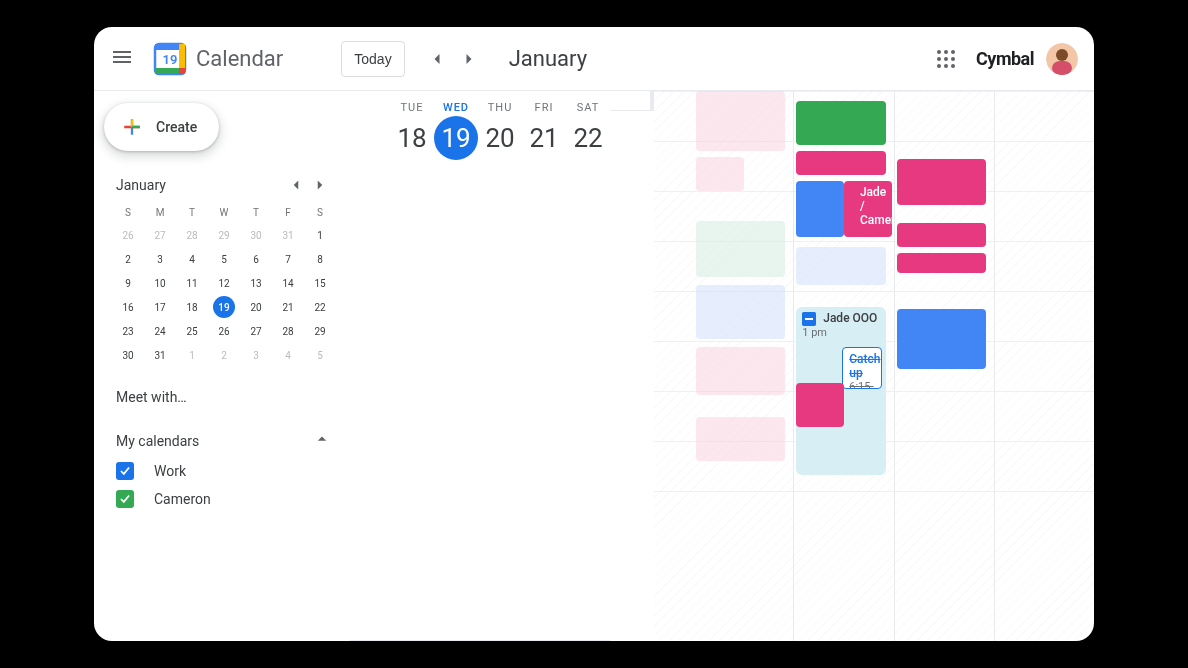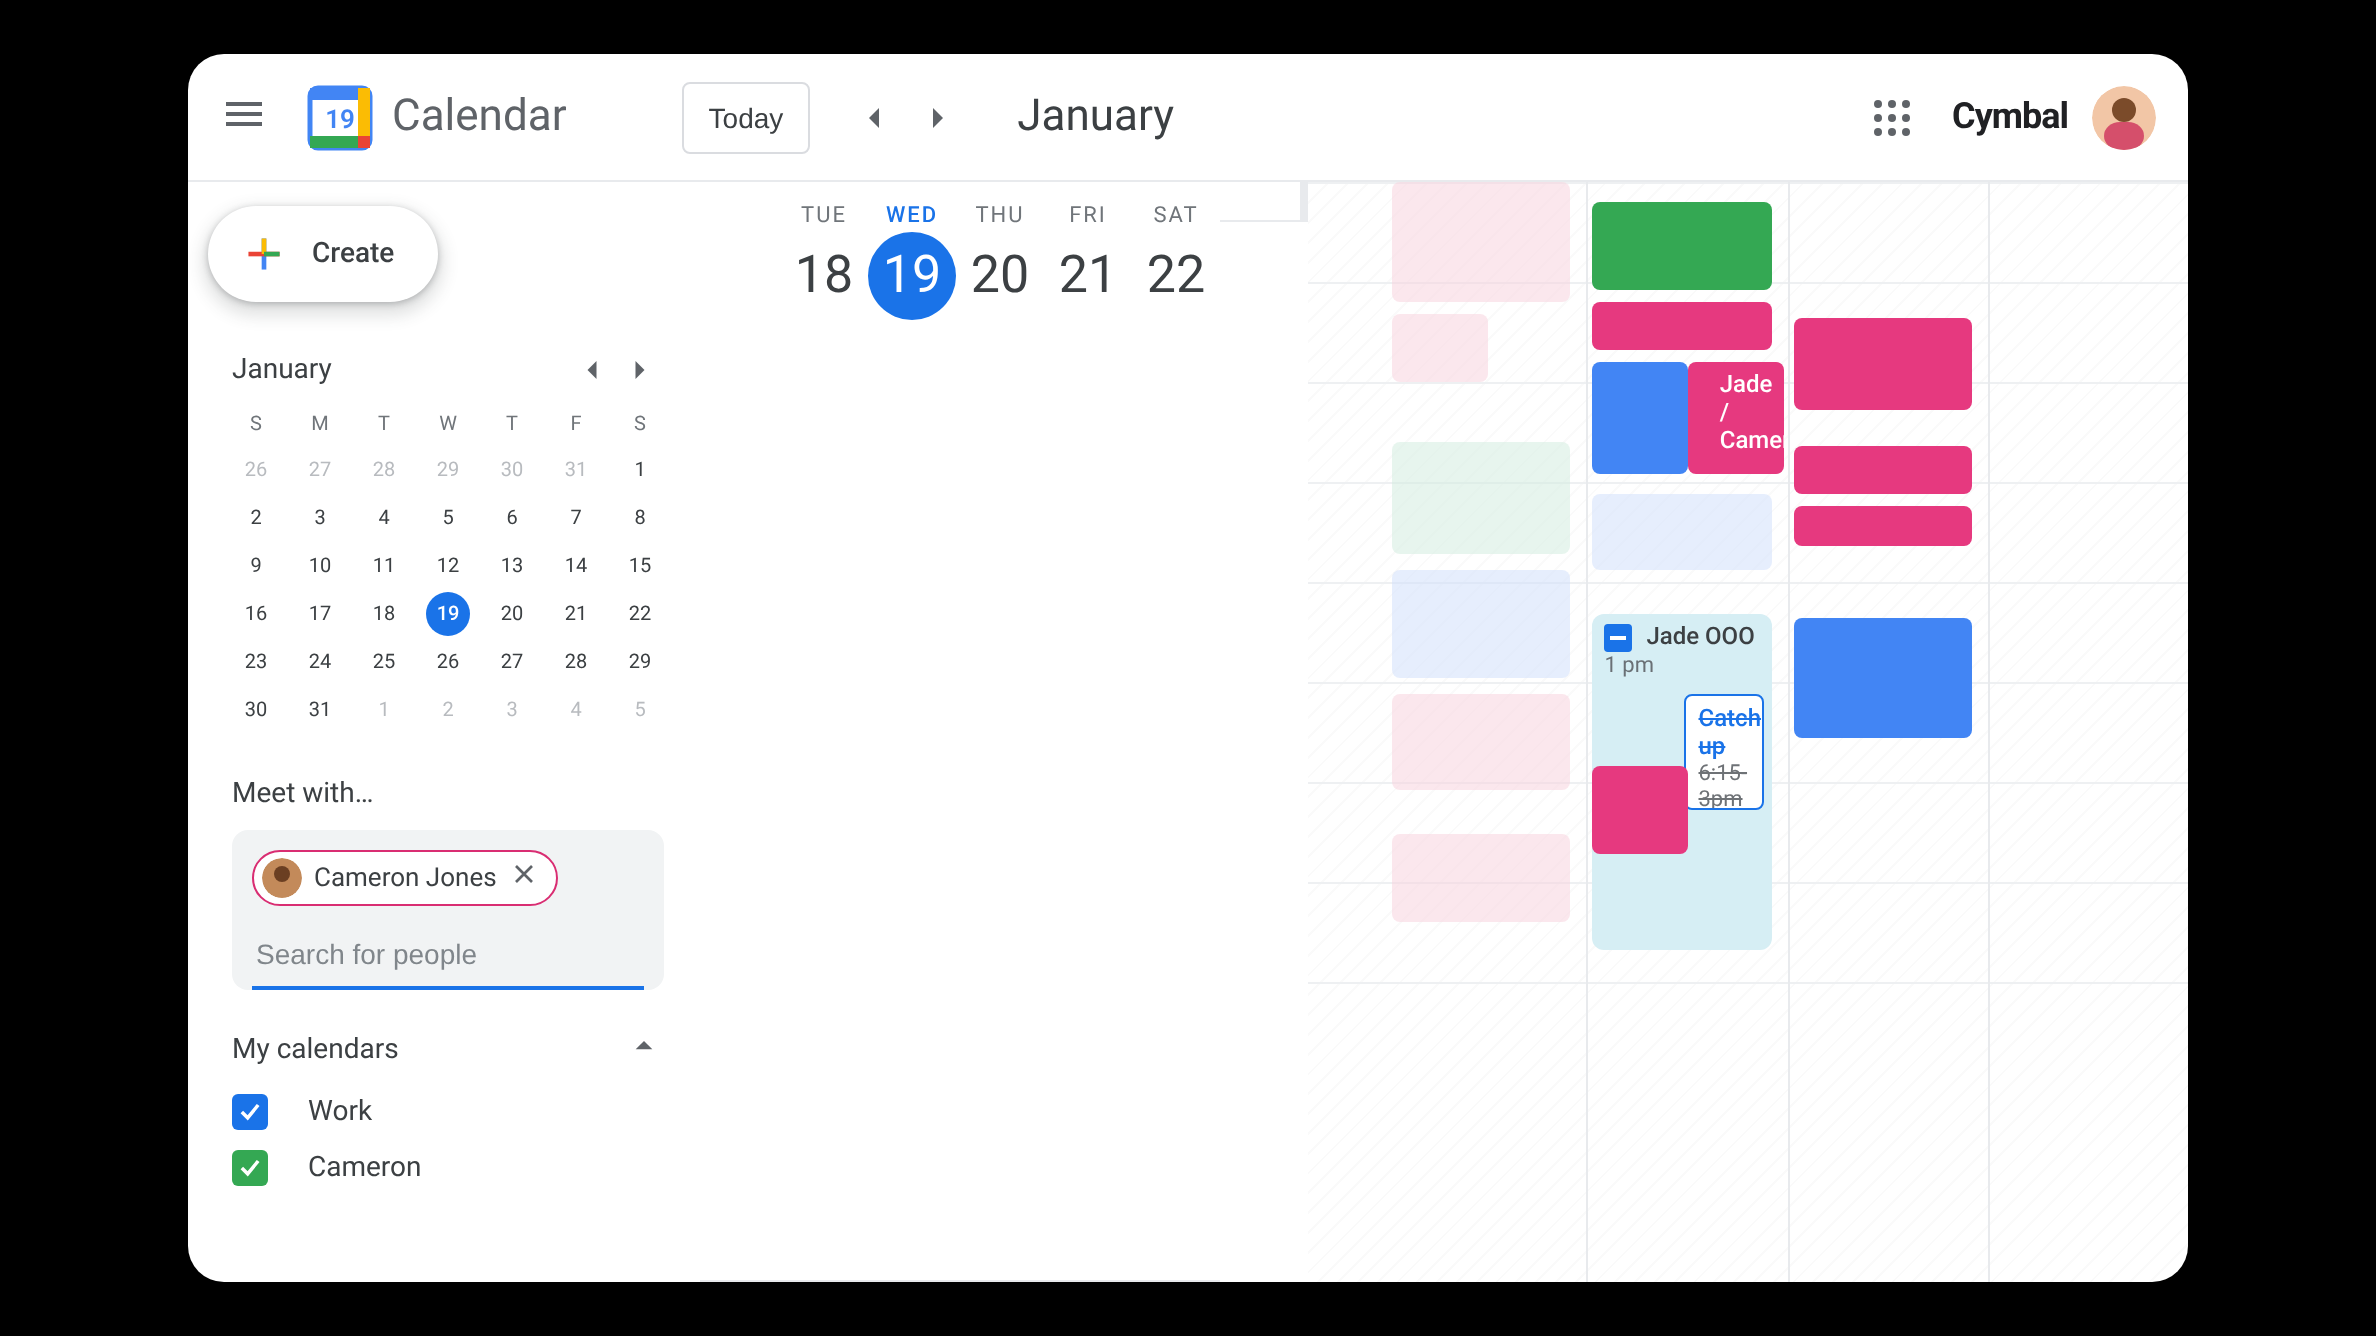--- a/index.html
+++ b/index.html
@@ -308,35 +308,20 @@
           <div class="dcell out">2</div>
           <div class="dcell out">3</div>
           <div class="dcell out">4</div>
           <div class="dcell out">5</div>
         </div>
 
       <div class="side-sec">
         <div class="sec-title">
           <span>Meet with…</span>
         </div>
-        <div class="meet-box">
-          <span class="chip">
-            <span class="ava">
-              <svg viewBox="0 0 20 20">
-                  <circle cx="10" cy="10" r="10" fill="#c38a5a"></circle>
-                  <circle cx="10" cy="8" r="4" fill="#6b3f22"></circle>
-                </svg>
-            </span>
-            <span>Cameron Jones</span>
-            <span class="x"><svg viewBox="0 0 24 24">
-                  <path d="M6 6l12 12M6 18L18 6" stroke="#5f6368" stroke-width="2"></path>
-                </svg></span>
-          </span>
-          <input class="search-input" placeholder="Search for people" style="">
-        </div>
       </div>
 
 
       <div class="mycal-row">
         <span>My calendars</span>
         <span class="flex"></span>
         <span><svg viewBox="0 0 24 24">
               <path d="M7 14l5-5 5 5"></path>
             </svg></span>
       </div>
@@ -410,21 +395,21 @@
               <span class="t1">Jade / Cameron</span>
             </div>
             <div class="ev pale" style="top: 156px; height: 38px; background: rgb(210, 224, 251);"></div>
             <div class="ev ooo" style="top:216px;height:168px;">
               <span class="dot"><svg viewBox="0 0 14 14">
                     <rect width="14" height="14" rx="2" fill="#1a73e8"></rect>
                     <rect x="3" y="6" width="8" height="2" fill="#fff"></rect>
                   </svg></span>
               <span class="t1">Jade OOO</span>
               <div class="t2">1 pm</div>
-              <div class="ev decl" style="position:absolute;top:40px;left:46px;right:4px;height:58px;">
+              <div class="ev decl" style="position:absolute;top:40px;left:46px;right:4px;height:42px;">
                 <div class="t1">Catch up</div>
                 <div class="t2">6:15-3pm</div>
               </div>
             </div>
             <div class="ev half-r" style="top: 292px; height: 44px; background: rgb(230, 57, 127);"></div>
           </div>
 
           <div class="col">
             <div class="ev" style="top: 68px; height: 46px; background: rgb(230, 57, 127);"></div>
             <div class="ev" style="top: 132px; height: 24px; background: rgb(230, 57, 127);"></div>

